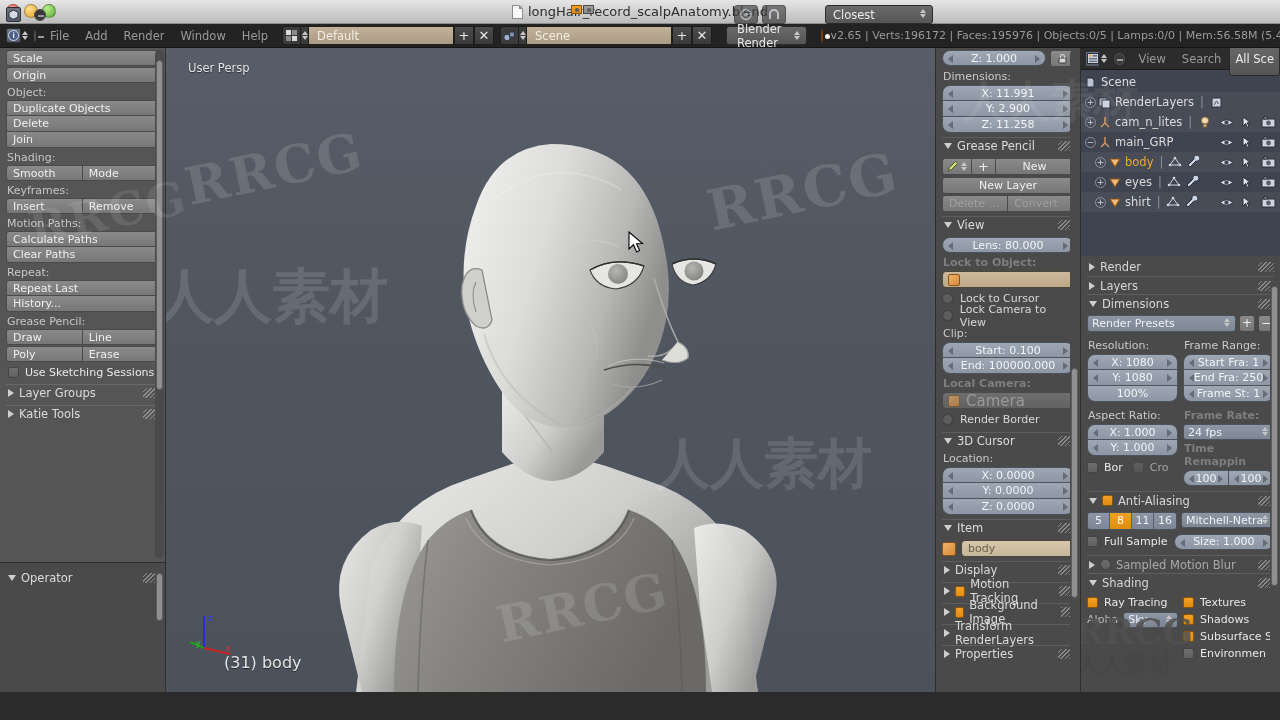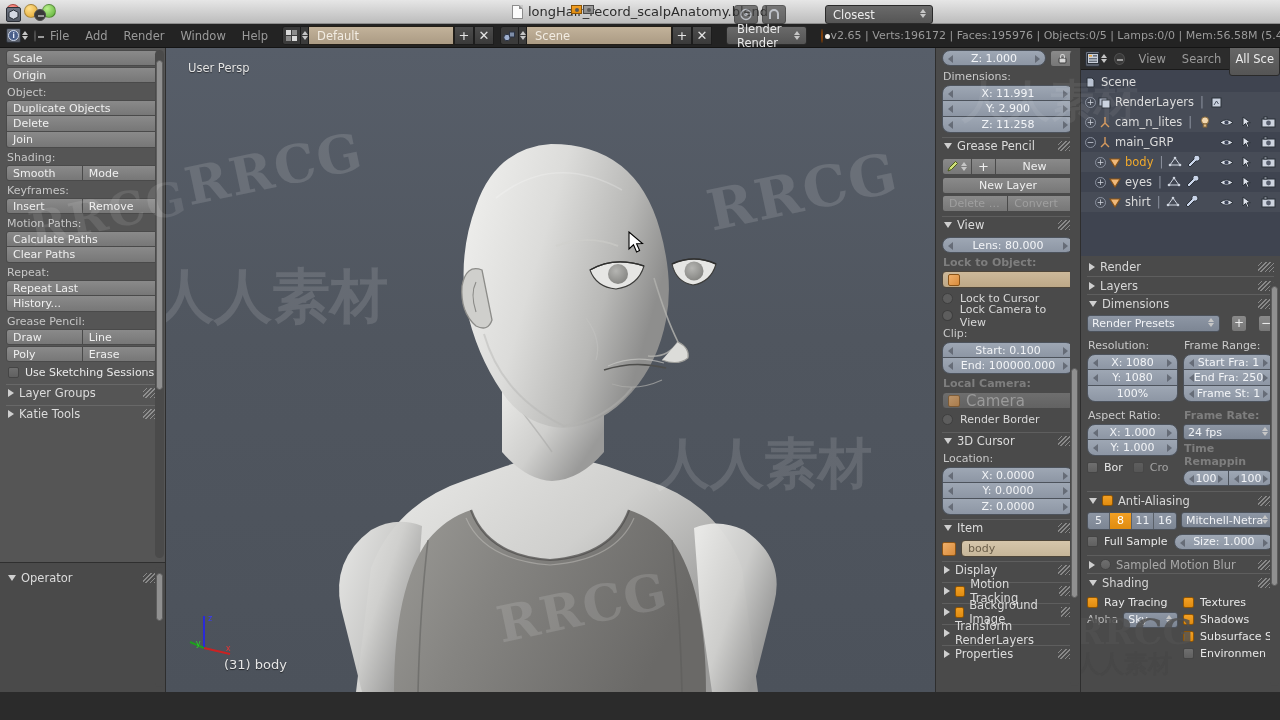--- a/index.html
+++ b/index.html
@@ -156,21 +156,21 @@
   }
   #operator .panel-head{ border-top:none; margin-top:4px; }
 
   
   #viewport{
     left:166px; top:48px; width:769px; height:644px;
     background:linear-gradient(180deg,#575e69 0%,#50565f 45%,#4c525b 100%);
     overflow:hidden;
   }
   .vptext{ position:absolute; left:22px; top:13px; color:#e3e3e3; font-size:11.5px; text-shadow:0 1px 1px rgba(0,0,0,.5); }
-  .objname{ position:absolute; left:58px; bottom:20px; color:#e6e6e6; font-size:13px; text-shadow:0 1px 1px rgba(0,0,0,.55); }
+  .objname{ position:absolute; left:58px; bottom:20px; color:#e6e6e6; font-size:16px; text-shadow:0 1px 1px rgba(0,0,0,.55); }
   .axisw{ position:absolute; left:18px; bottom:32px; width:52px; height:52px; }
 
   
   #npanel{
     left:935px; top:48px; width:145px; height:644px;
     background:#4a4a4a; border-left:1px solid #2e2e2e; overflow:hidden;
   }
   #npanel .inner{ padding:2px 6px 0 6px; }
   .numf{
     display:flex; align-items:center; justify-content:center; position:relative;
@@ -252,21 +252,21 @@
     height:22px; background:#3a3a3a; display:flex; align-items:center; gap:7px;
     padding-left:6px; border-bottom:1px solid #2a2a2a; font-size:11.5px; color:#dcdcdc;
   }
   .props-body{ padding:2px 6px 0 6px; }
   .p-head{
     display:flex;align-items:center;gap:5px;height:18px;
     border-top:1px solid #5e5e5e; color:#d7d7d7; font-size:11.5px; padding-left:2px;
   }
   .twocol{ display:flex; gap:5px; }
   .twocol > div{ flex:1; min-width:0; }
-  .presetrow{ display:flex; align-items:center; gap:11px; margin:3px 0 4px 0; }
+  .presetrow{ display:flex; align-items:center; gap:3px; margin:3px 0 4px 0; }
   .preset-dd{
     flex:1; height:17px; background:linear-gradient(180deg,#8d96a4,#7d8694);
     border:1px solid #4d535c; border-radius:3px; color:#f0f2f5; font-size:11px;
     display:flex; align-items:center; padding:0 4px; position:relative;
   }
   .mini-btn{
     width:16px;height:17px;border-radius:3px;
     background:linear-gradient(180deg,#8a8a8a,#777); border:1px solid #4a4a4a;
     color:#efefef; font-size:12px; line-height:15px; text-align:center;
   }

